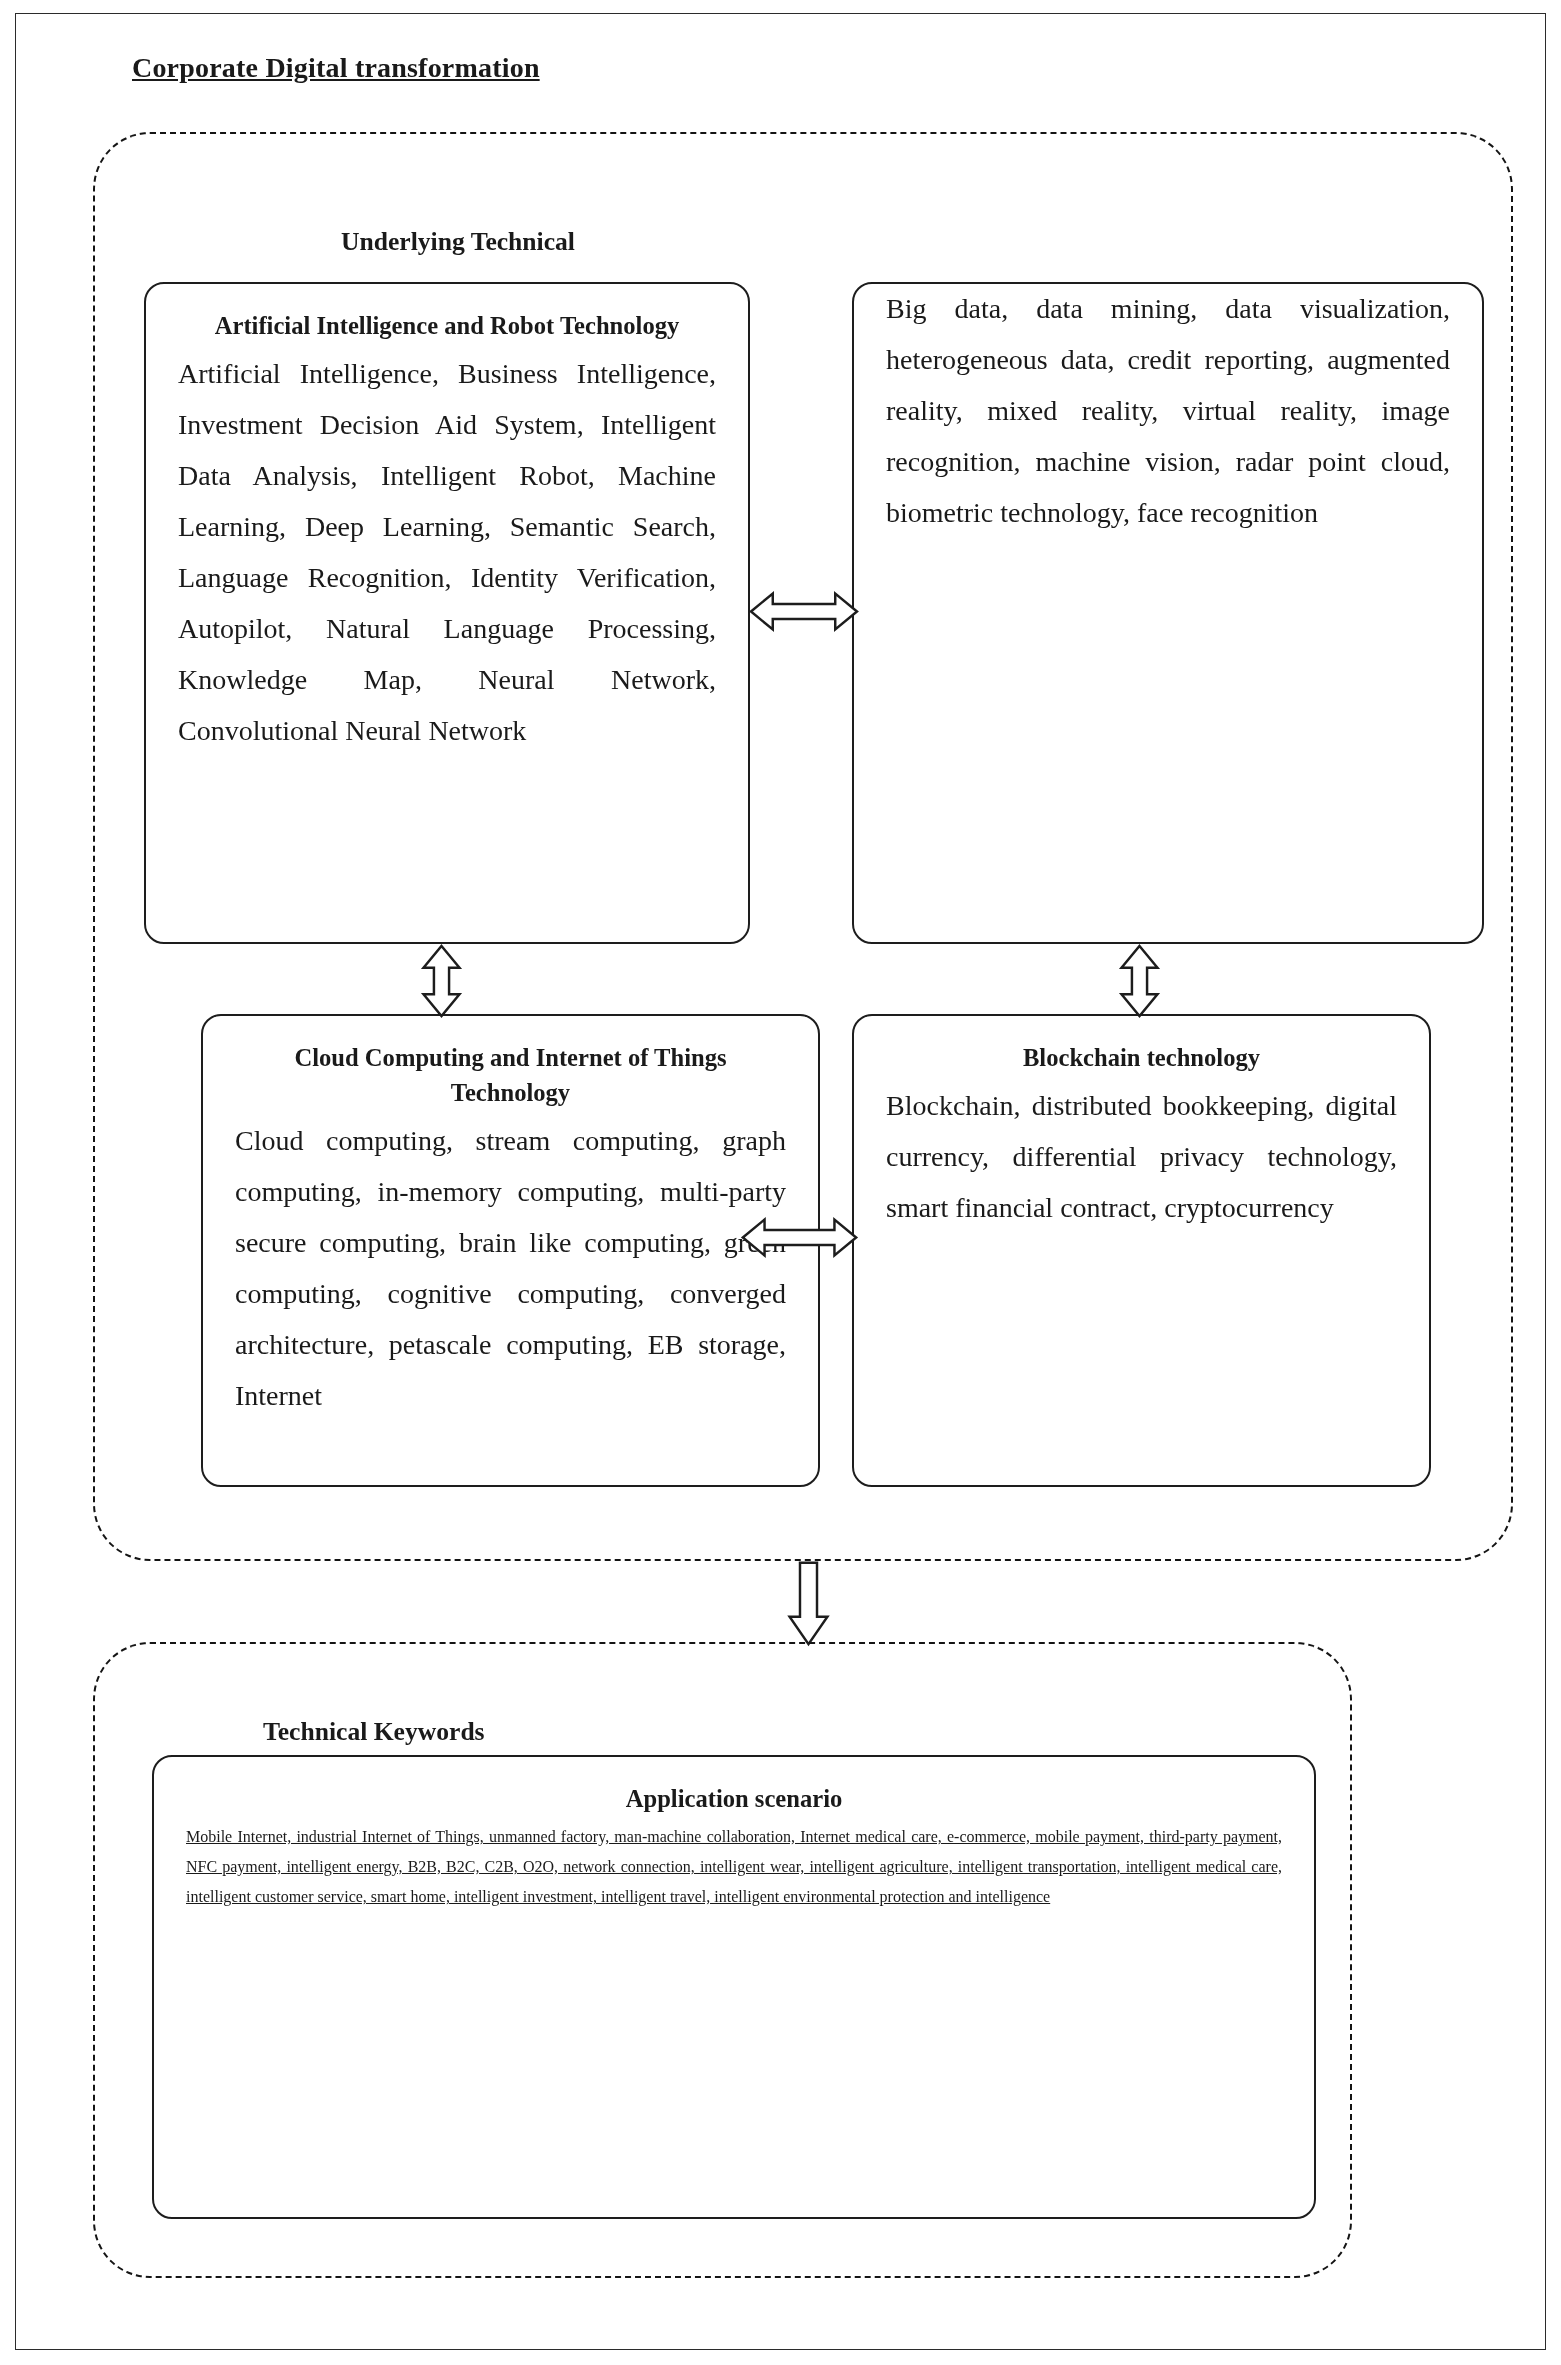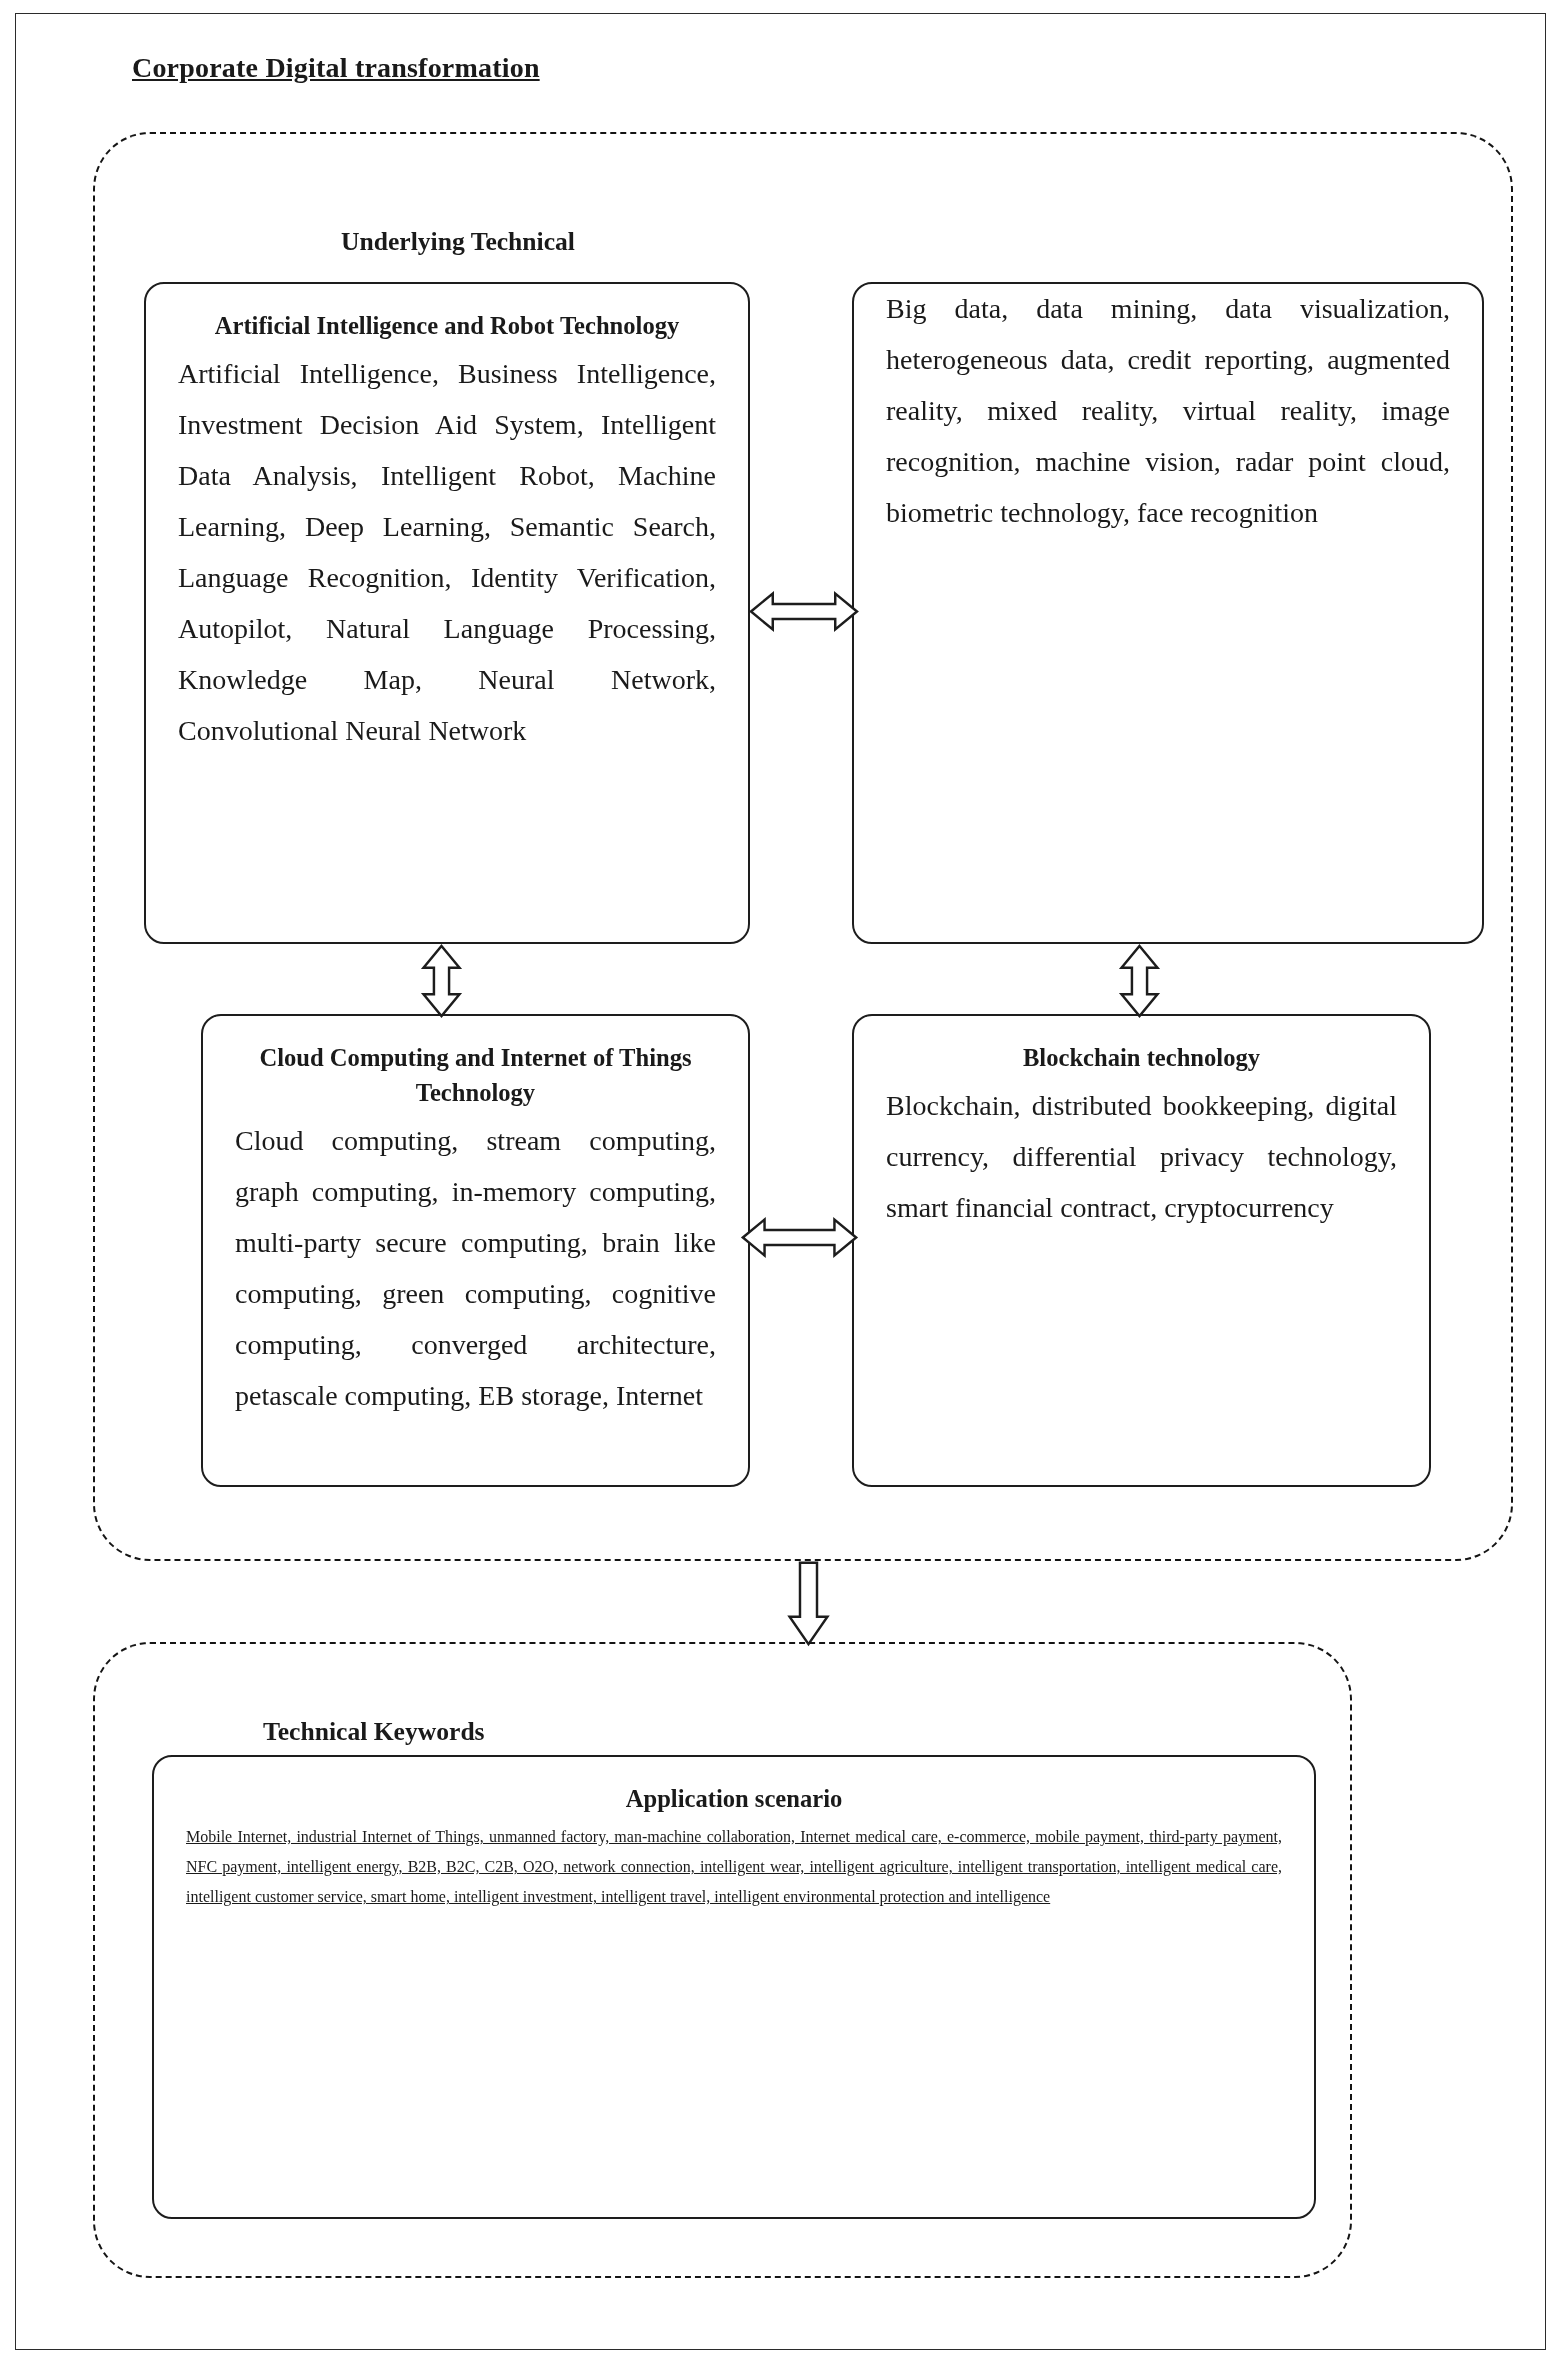--- a/index.html
+++ b/index.html
@@ -99,21 +99,21 @@
   .card-body {
     font-size: 28px;
     line-height: 1.82;
     text-align: justify;
     text-align-last: left;
     hyphens: none;
   }
 
   #card-ai       { left: 144px;  top: 282px;  width: 606px;  height: 662px; }
   #card-data     { left: 852px;  top: 282px;  width: 632px;  height: 662px; }
-  #card-cloud    { left: 201px;  top: 1014px; width: 549px;  height: 473px; }
+  #card-cloud    { left: 201px;  top: 1014px; width: 619px;  height: 473px; }
   #card-block    { left: 852px;  top: 1014px; width: 579px;  height: 473px; padding-left: 32px; }
   #card-appscen  { left: 144px;  top: 1755px; width: 1164px; height: 464px; margin-left: 8px; }
 
   #card-appscen .card-body { font-size: 16px; line-height: 1.88; text-decoration: underline; }
 
   
   .arrow {
     position: absolute;
   }
   #arrow-h-top   { left: 748px;  top: 585px;  width: 112px; height: 53px; }

